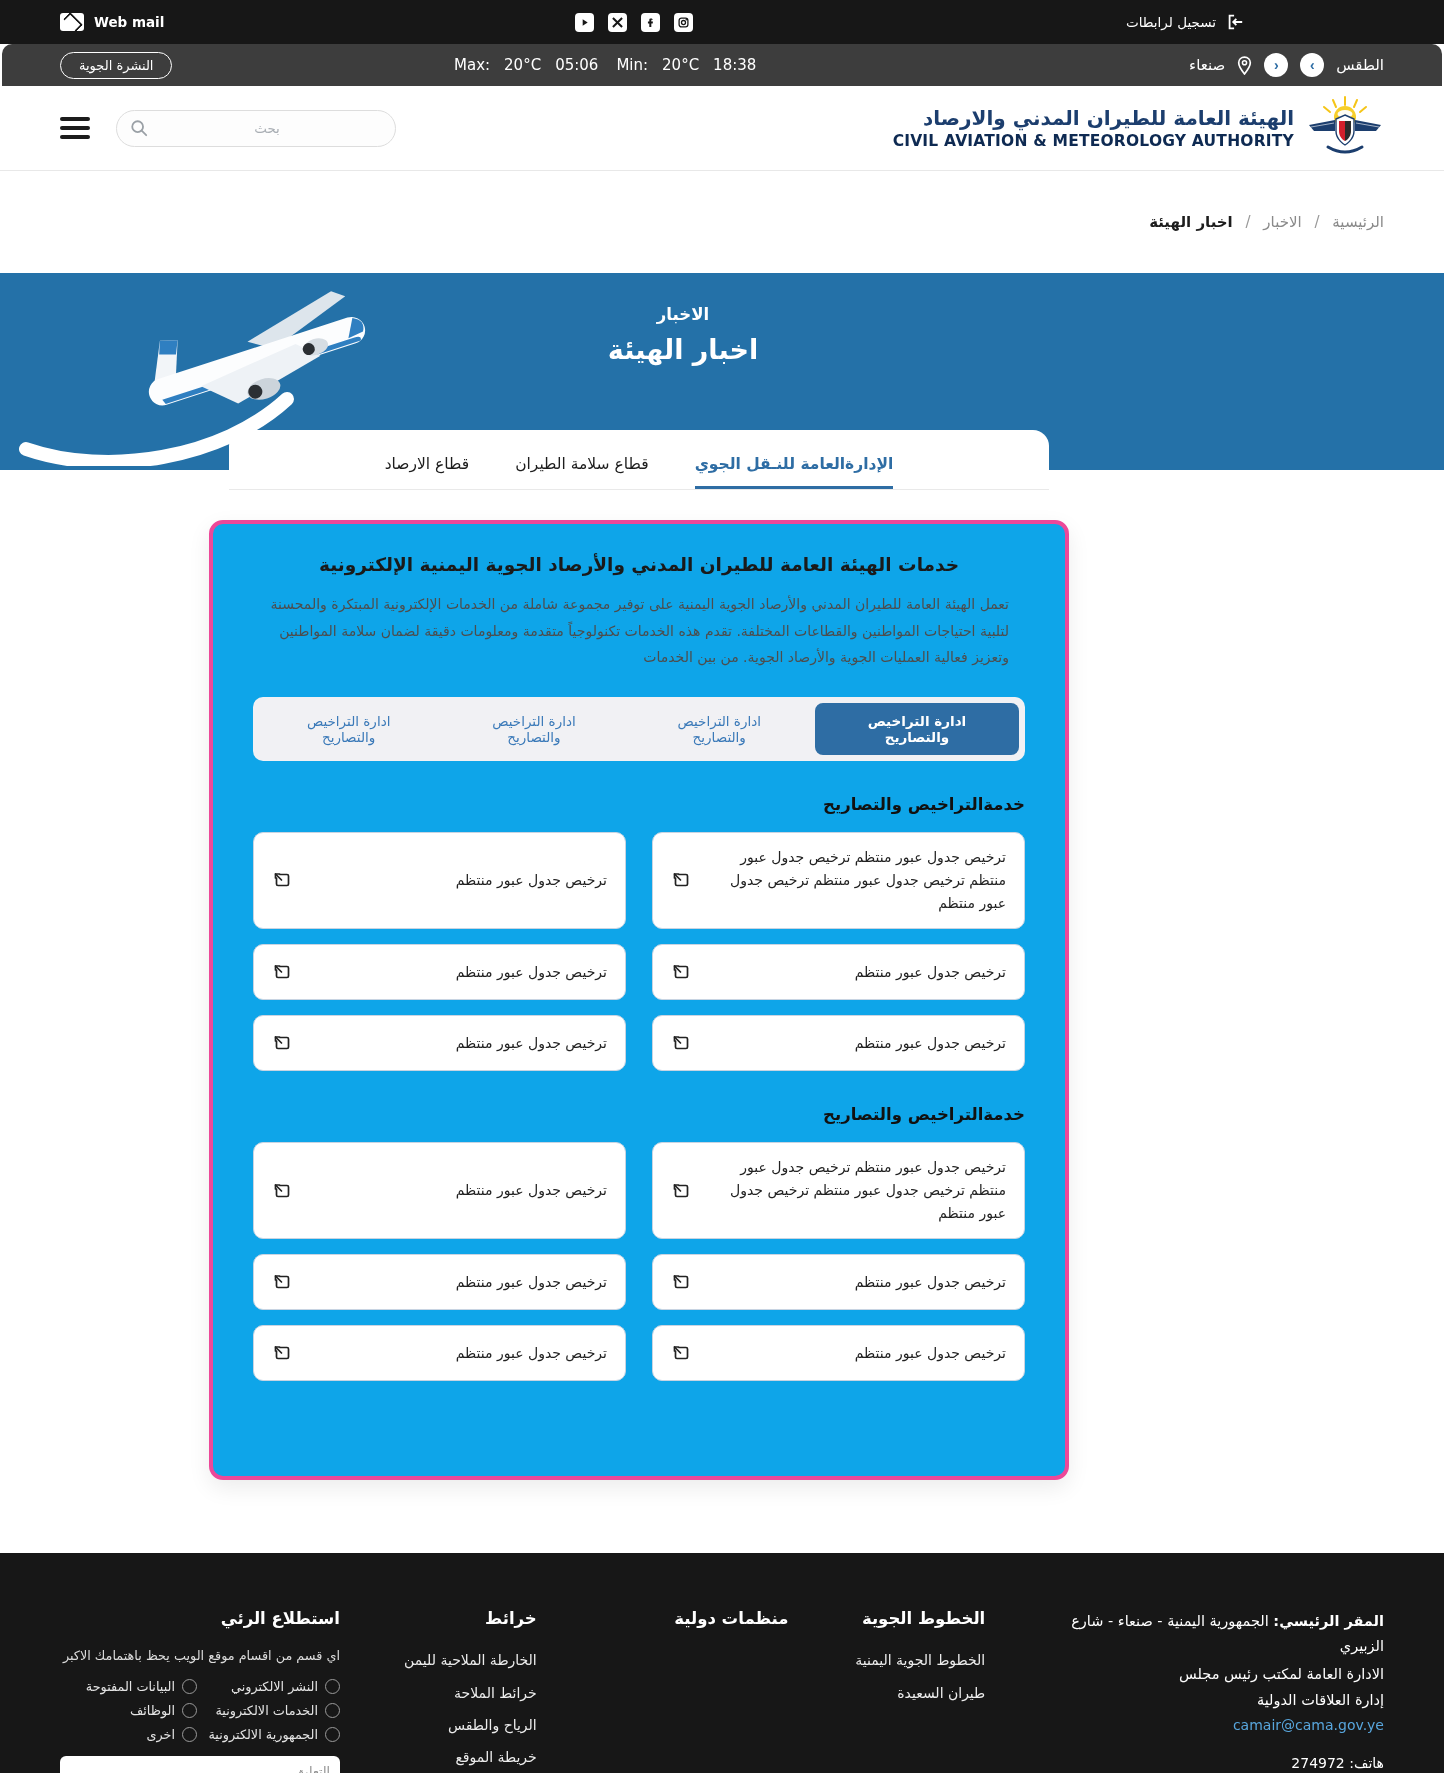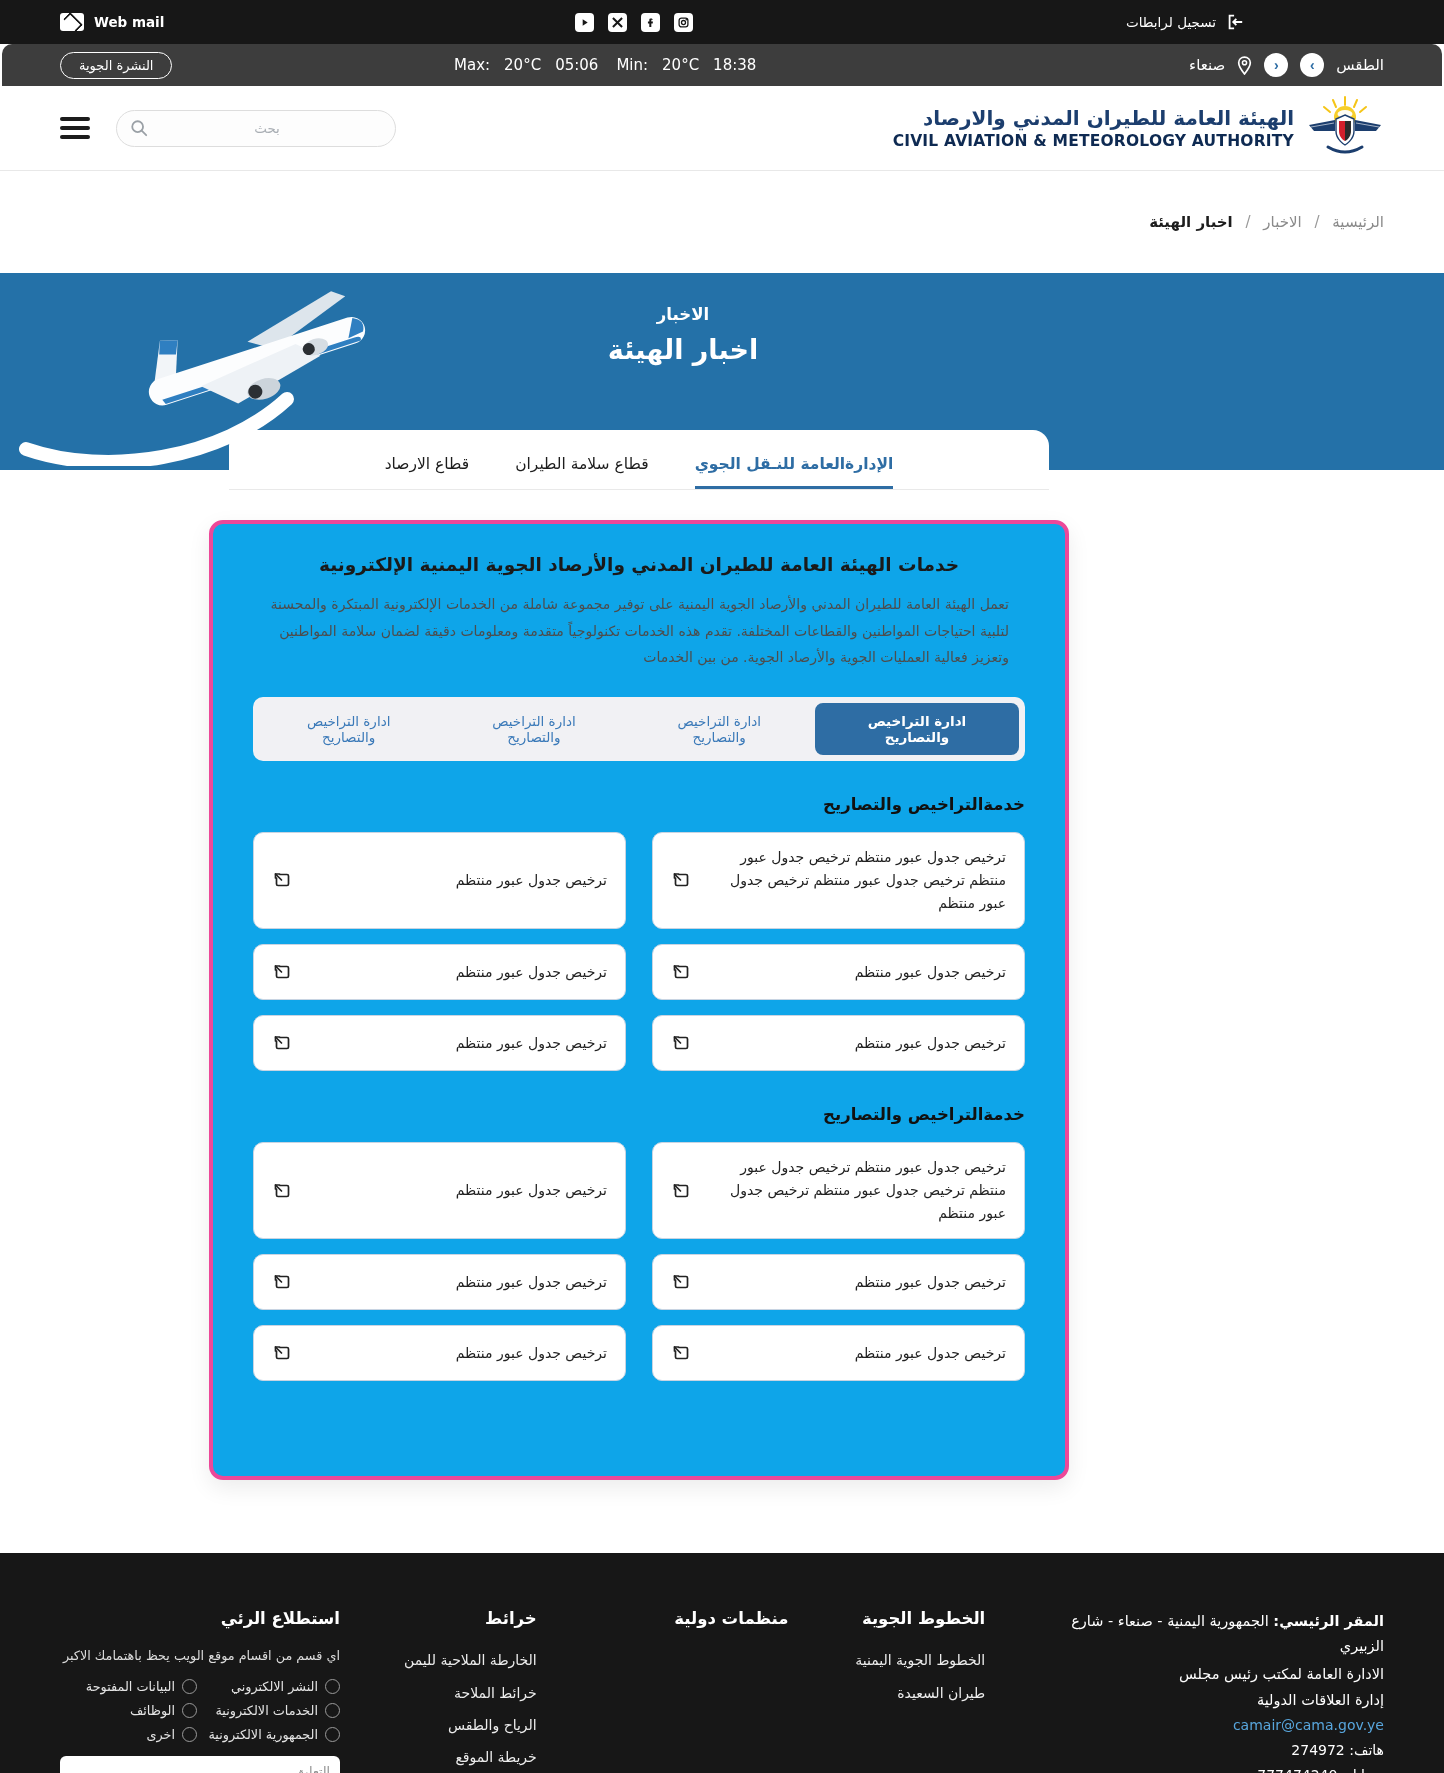--- a/index.html
+++ b/index.html
@@ -121,21 +121,21 @@
   .foot-cols{ display:flex; direction:rtl; justify-content:space-between; padding:56px 60px 36px; }
   .fcol{ text-align:right; }
   .fcol-h{ font-size:16.5px; font-weight:bold; margin-bottom:16px; }
   .fcol ul{ list-style:none; }
   .fcol li{ font-size:14px; color:#ededed; line-height:2.3; cursor:pointer; }
   .col-address{ width:352px; font-size:14.5px; }
   .col-address .addr-line{ line-height:1.7; }
   .col-address b{ font-weight:bold; }
   .addr-sub{ margin-top:2px; line-height:1.8; font-size:14.5px; }
   .addr-mail{ color:#58a6dd; text-decoration:none; cursor:pointer; display:inline-block; margin-top:4px; font-size:14px; }
-  .contact-line{ margin-top:9px; font-size:14px; }
+  .contact-line{ margin-top:22px; font-size:14px; }
   .contact-line .val{ color:#fff; }
   .col-airlines{ width:150px; } .col-orgs{ width:205px; } .col-maps{ width:150px; }
   .col-poll{ width:280px; }
   .poll-q{ font-size:12.8px; color:#dcdcdc; line-height:1.8; margin-bottom:12px; }
   .poll-grid{ display:grid; grid-template-columns:1fr 1fr; row-gap:9px; column-gap:6px; }
   .poll-opt{ display:flex; align-items:center; gap:7px; font-size:12.8px; color:#e4e4e4; cursor:pointer; }
   .poll-opt input{ appearance:none; width:15px; height:15px; border:1.6px solid #9a9a9a; border-radius:50%; background:transparent; cursor:pointer; flex:0 0 auto; }
   .poll-comment{ margin-top:14px; width:100%; height:56px; border-radius:6px; border:none; background:#fff;
     font-family:inherit; font-size:12.5px; padding:8px 10px; direction:rtl; resize:none; color:#333; }
   .poll-comment::placeholder{ color:#8f8f8f; }

